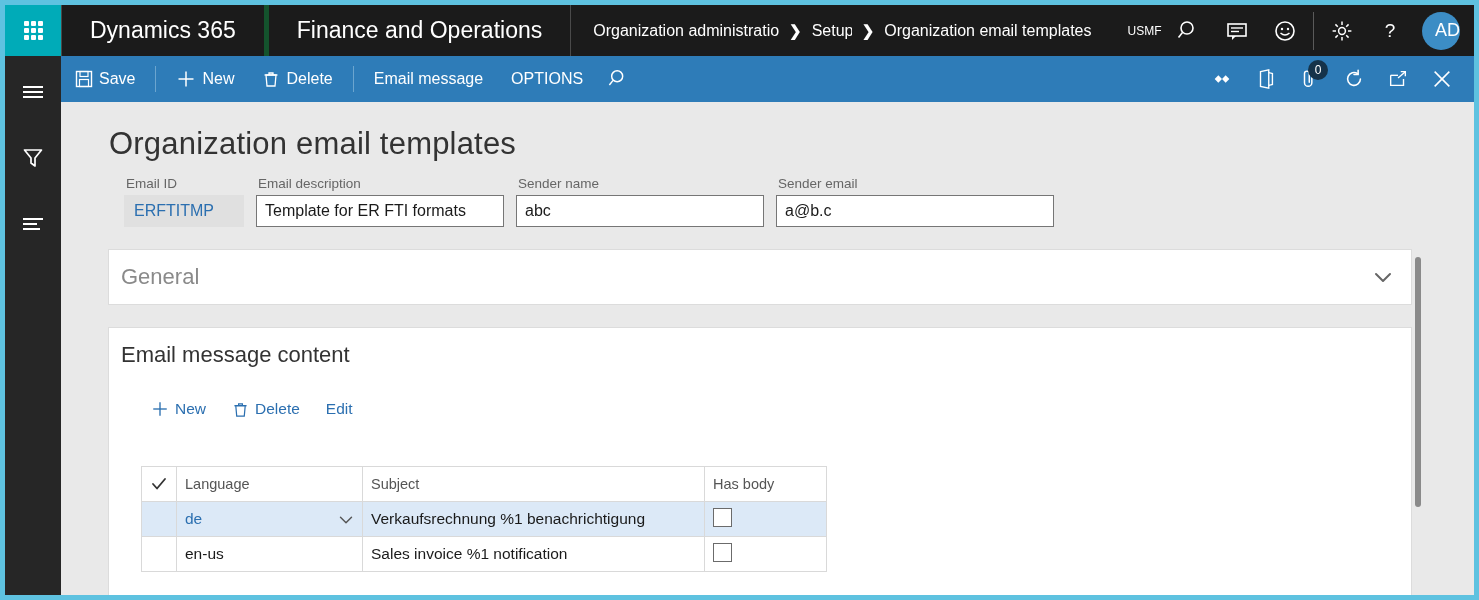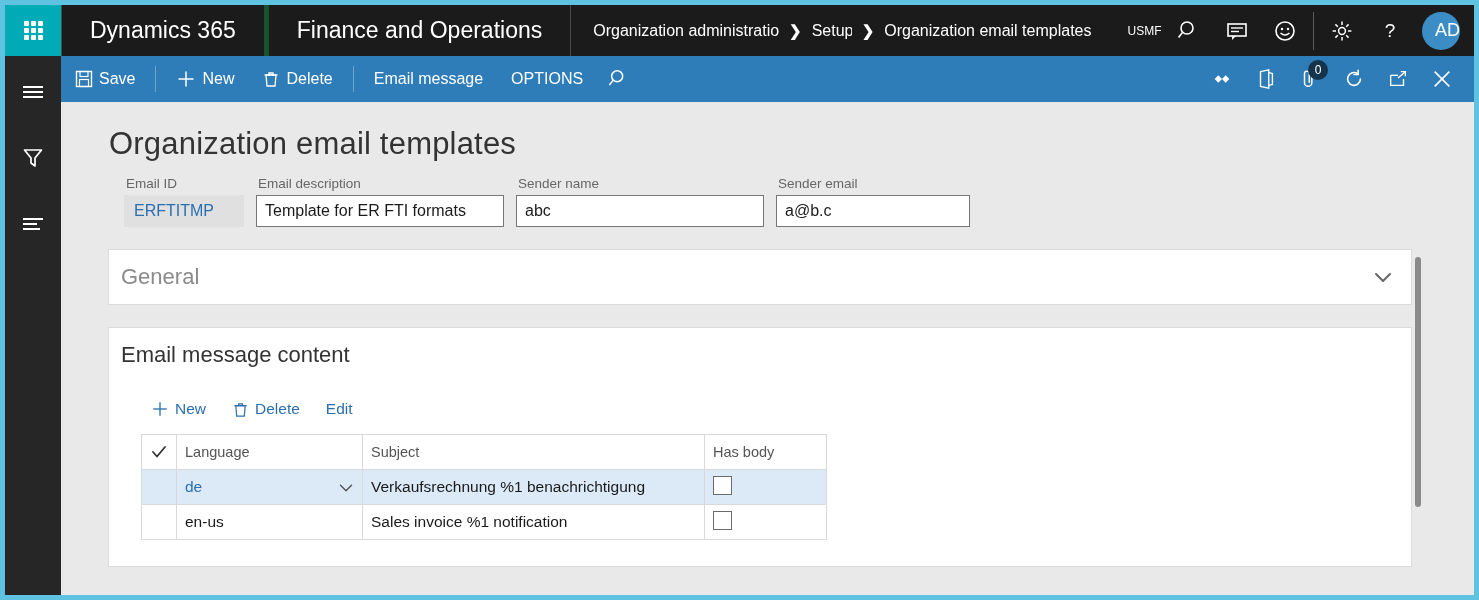--- a/index.html
+++ b/index.html
@@ -175,21 +175,21 @@
     display: flex; align-items: center;
     font-family: "Liberation Sans", sans-serif;
   }
   .field-input.readonly {
     border: none; background: #e0e0e0; color: #2b6fb0;
     padding-left: 10px;
   }
   .w-emailid { width: 120px; }
   .w-desc { width: 248px; }
   .w-sender { width: 248px; }
-  .w-email { width: 194px; }
+  .w-email { width: 278px; }
 
   
   .section {
     margin: 22px 62px 0 47px;
     background: #ffffff;
     border: 1px solid #dcdcdc;
   }
   .section-head {
     height: 54px; display: flex; align-items: center;
     padding: 0 18px 0 12px; cursor: pointer;
@@ -209,20 +209,21 @@
   .gb-btn {
     display: flex; align-items: center; gap: 6px;
     font-size: 15.5px; color: #2b6fb0; cursor: pointer;
     padding: 4px 10px;
   }
 
   
   table.grid {
     border-collapse: collapse;
     table-layout: fixed;
+    margin-top: 32px;
   }
   table.grid th, table.grid td {
     border: 1px solid #d9d9d9;
     height: 35px; padding: 0 8px;
     font-size: 15.5px; color: #1a1a1a;
     text-align: left; font-weight: normal;
     vertical-align: middle;
   }
   table.grid th {
     color: #555555; background: #ffffff; font-size: 14.5px;

